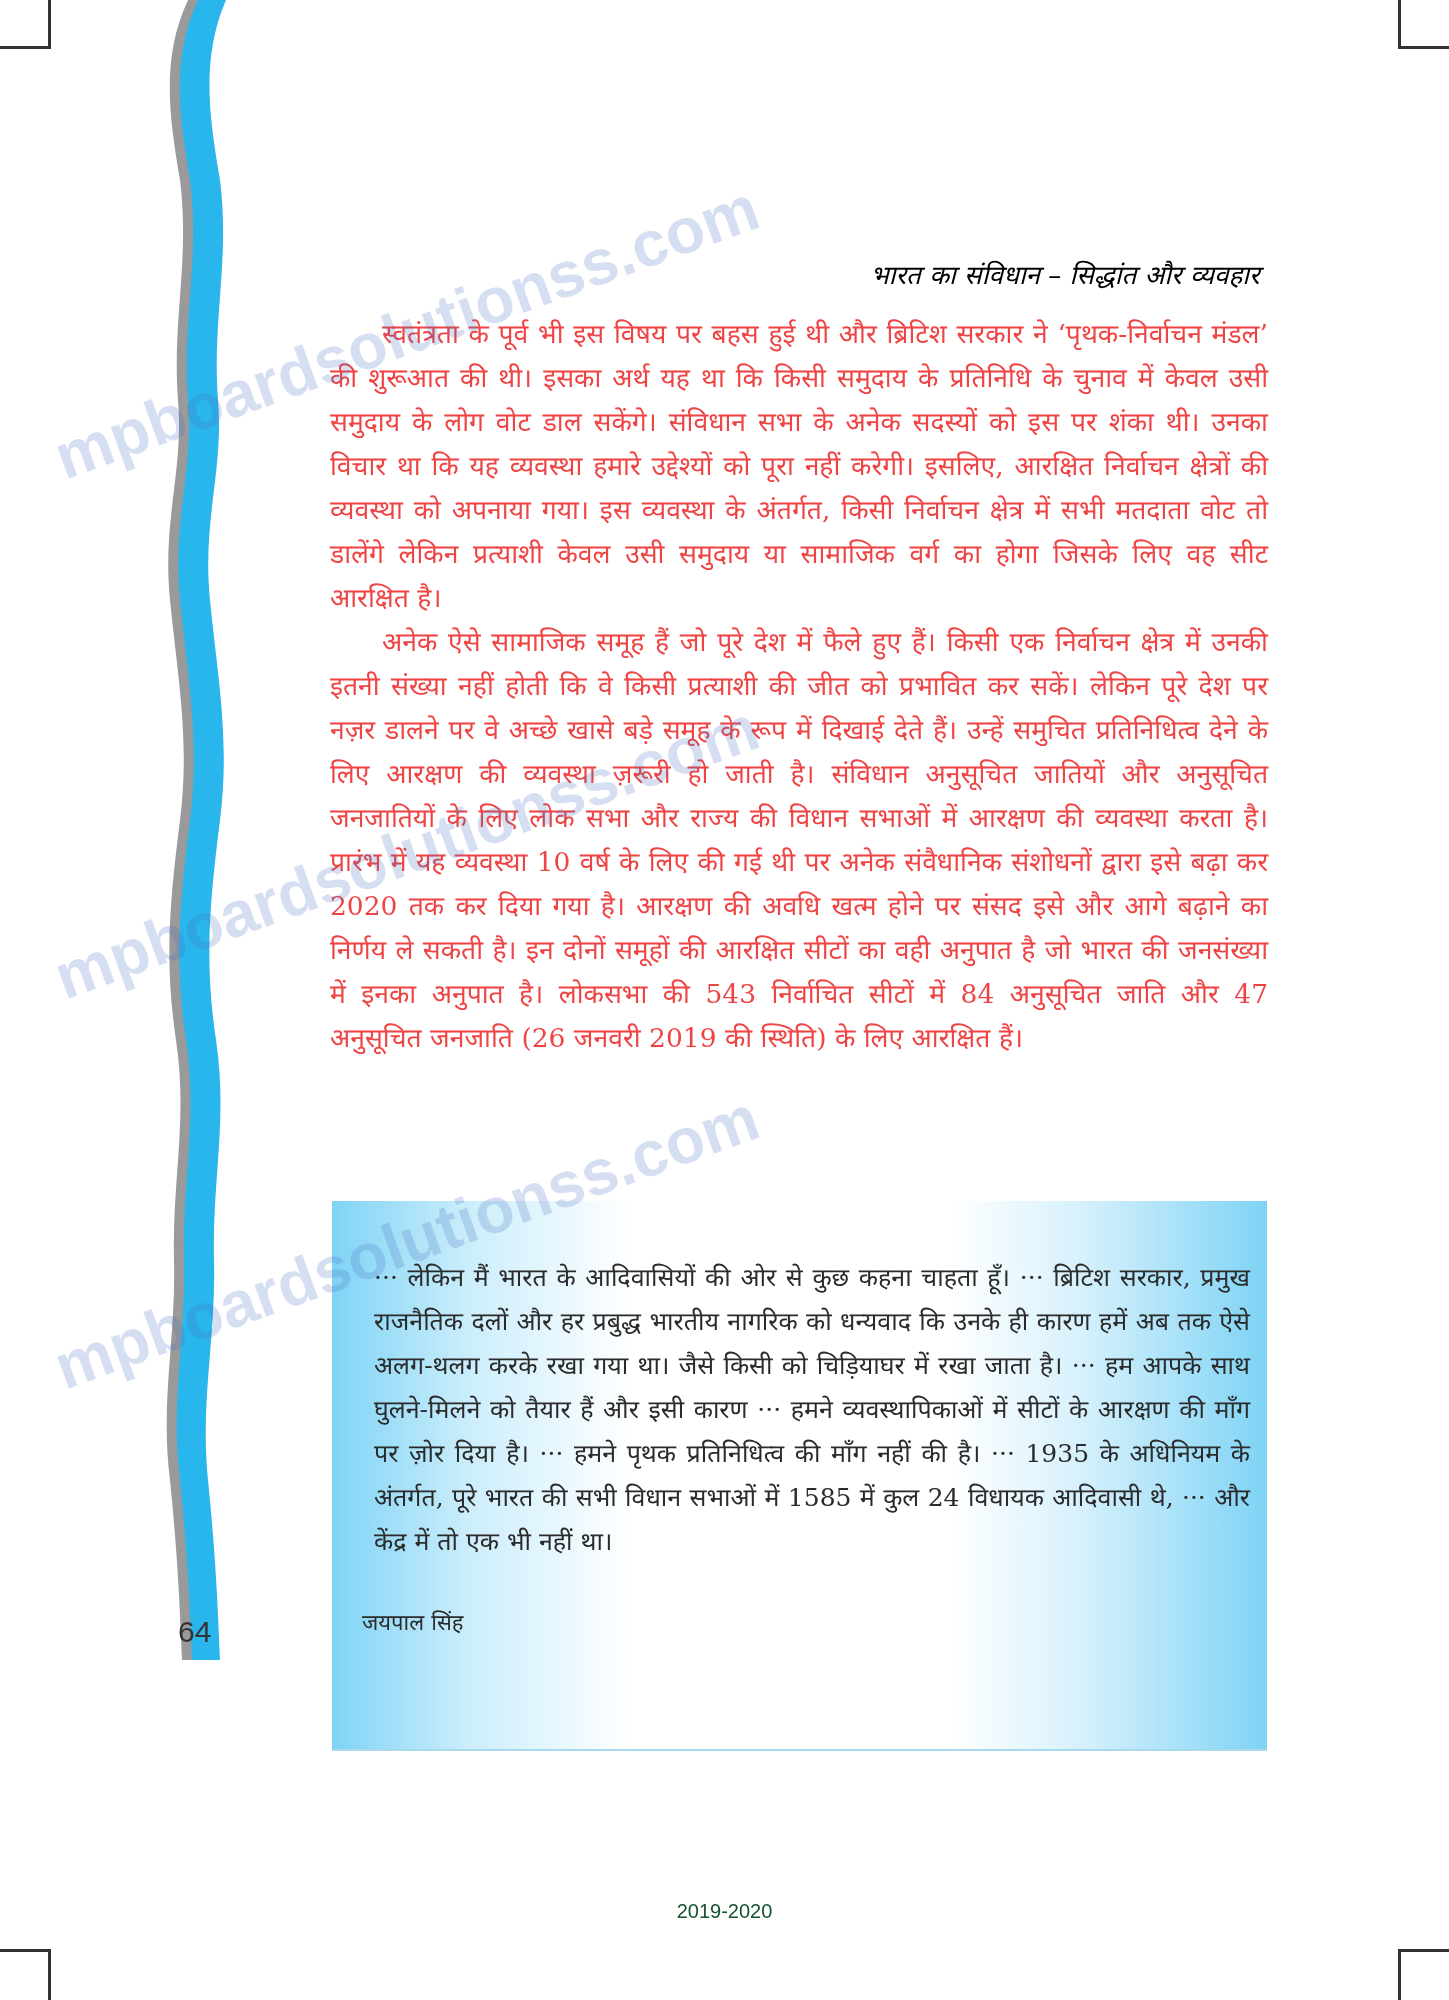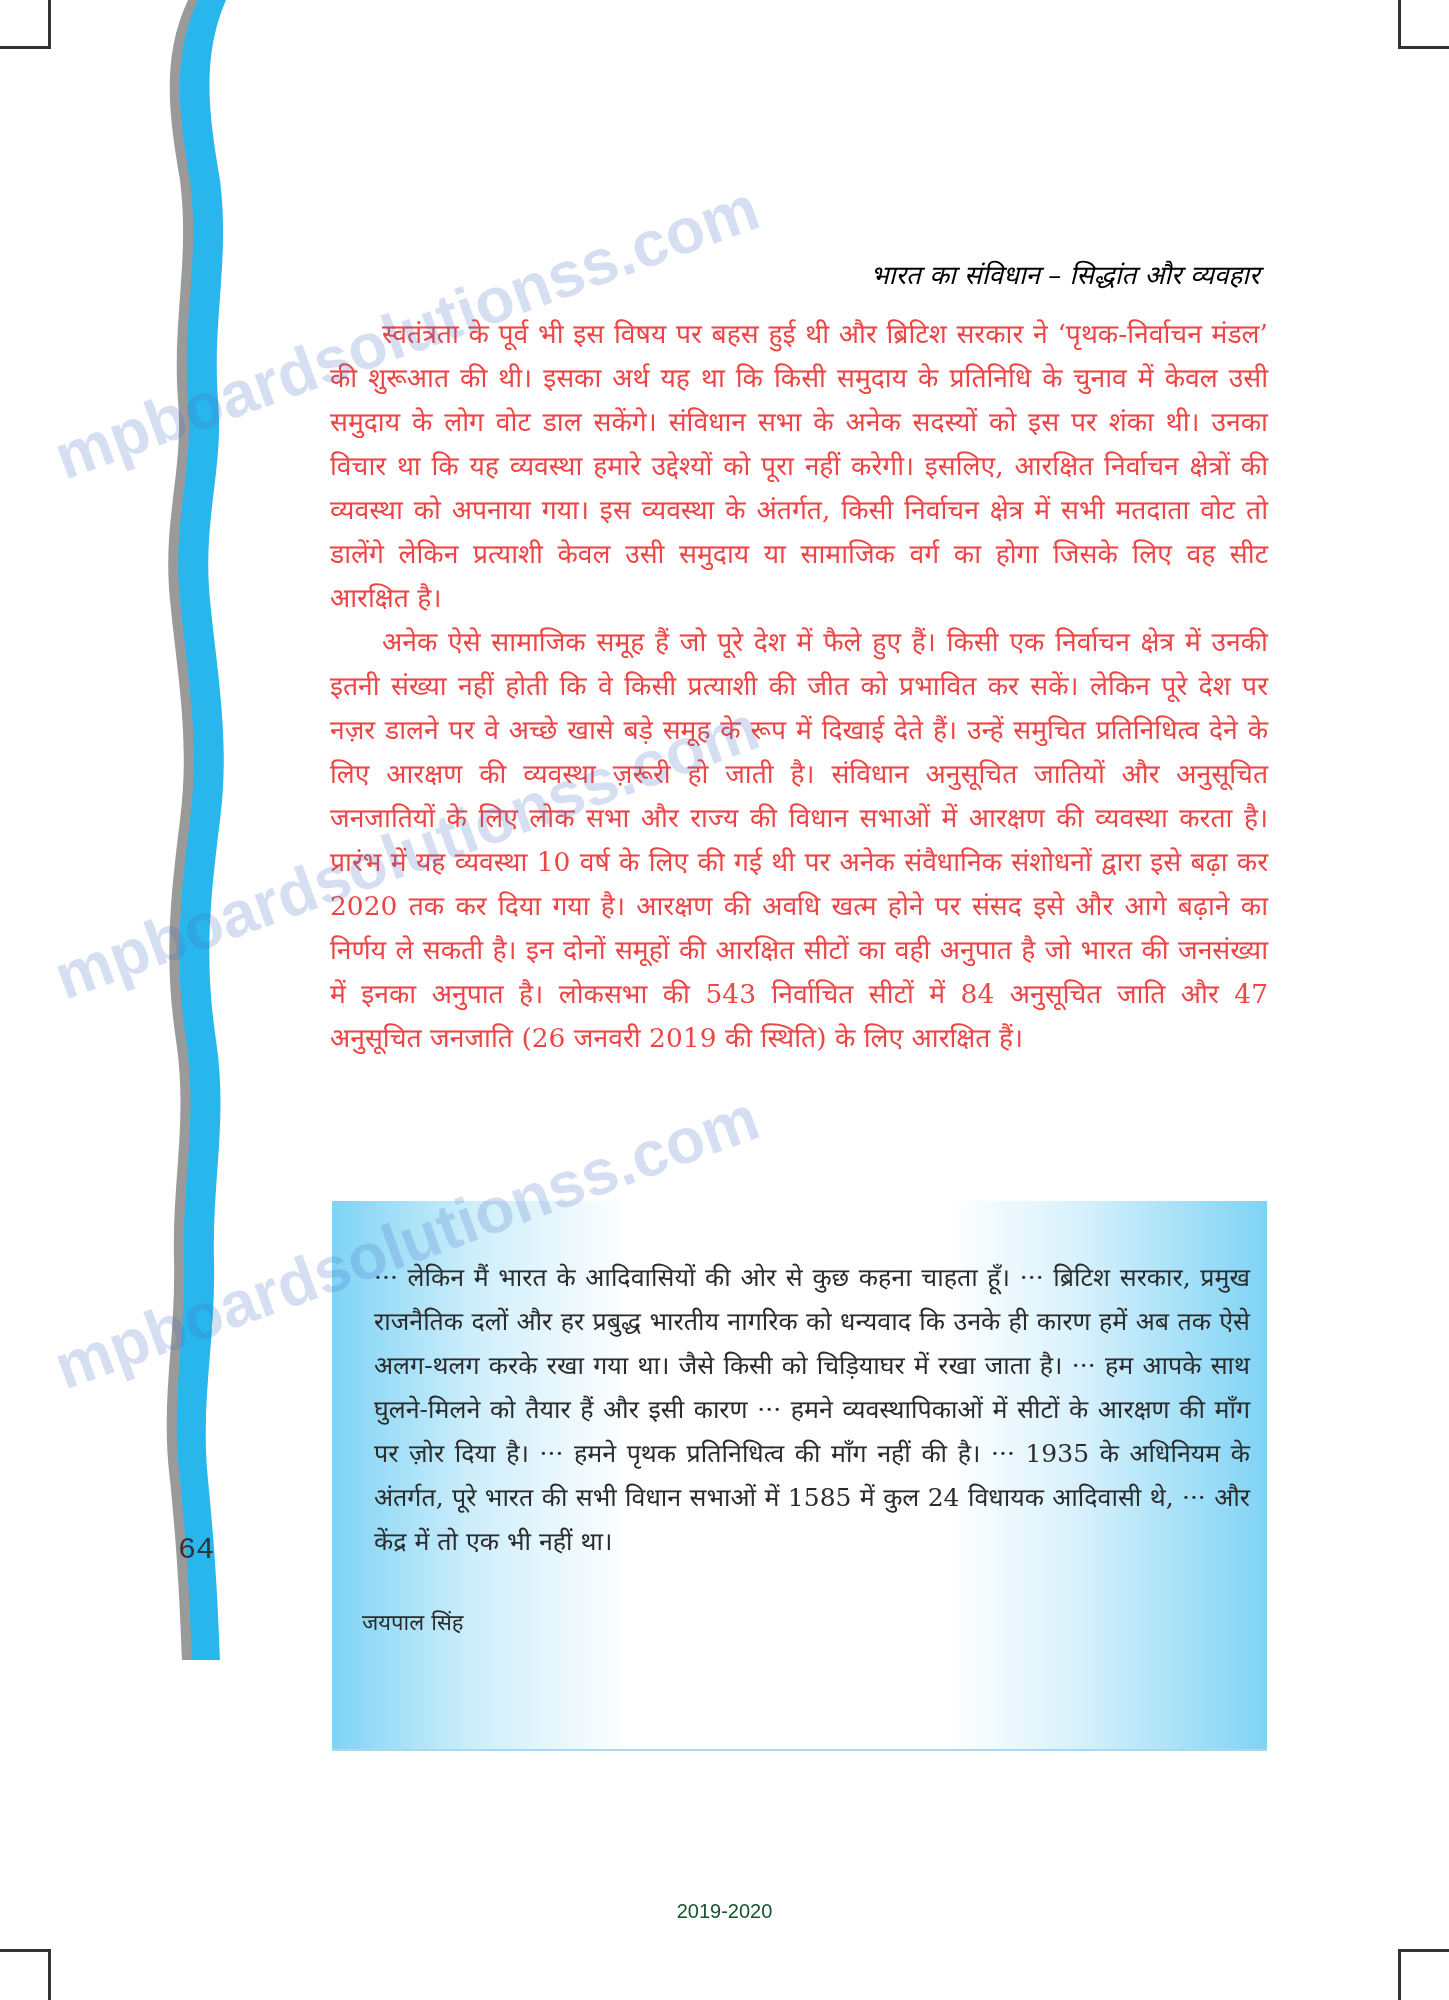--- a/index.html
+++ b/index.html
@@ -34,22 +34,22 @@
     border-bottom: 2px solid #a9d9ee;
   }
   .quote-text {
     position: absolute; left: 42px; top: 55px; width: 876px;
     font-size: 25px; line-height: 44px; text-align: justify; color: #2b2b2b;
   }
   .quote-author { position: absolute; left: 30px; top: 405px; font-size: 22px; color: #2b2b2b; }
   .quote-source { position: absolute; left: 30px; top: 455px; font-size: 24px; color: #2b2b2b; }
 
   .page-number {
-    position: absolute; left: 178px; top: 1533px; font-size: 30px; color: #333;
-    font-family: Liberation Mono, monospace;
+    position: absolute; left: 178px; top: 1615px; font-size: 30px; color: #333;
+    font-family: Liberation Sans, sans-serif;
   }
   .footer-year {
     position: absolute; left: 0; width: 1449px; top: 1900px; text-align: center;
     font-family: "Liberation Sans", sans-serif; font-size: 20px; color: #14532d;
   }
 
   .watermark {
     position: absolute; font-family: "Liberation Sans", sans-serif; font-weight: bold;
     color: rgba(70, 110, 190, 0.22); font-size: 64px; white-space: nowrap;
     transform-origin: left bottom; pointer-events: none;

